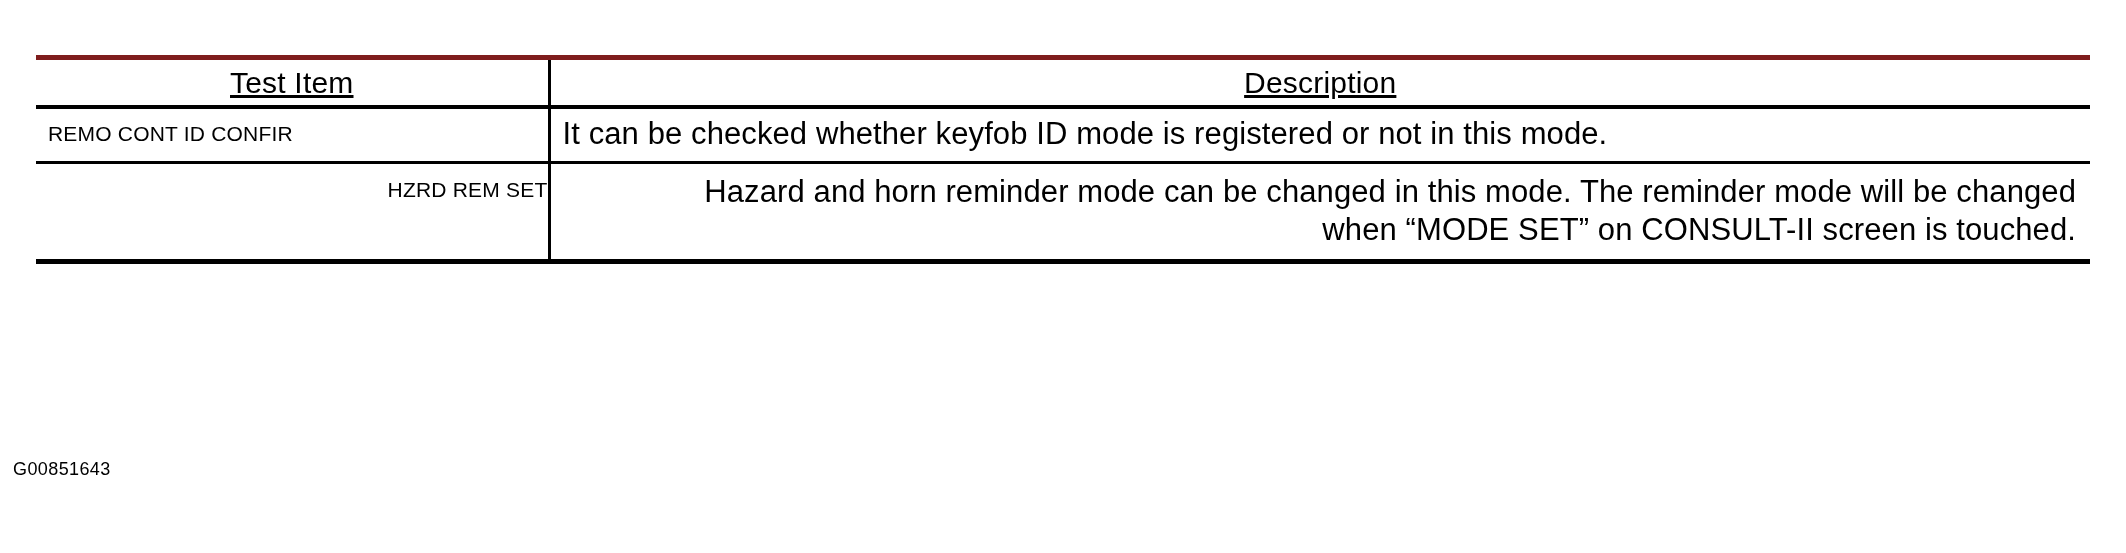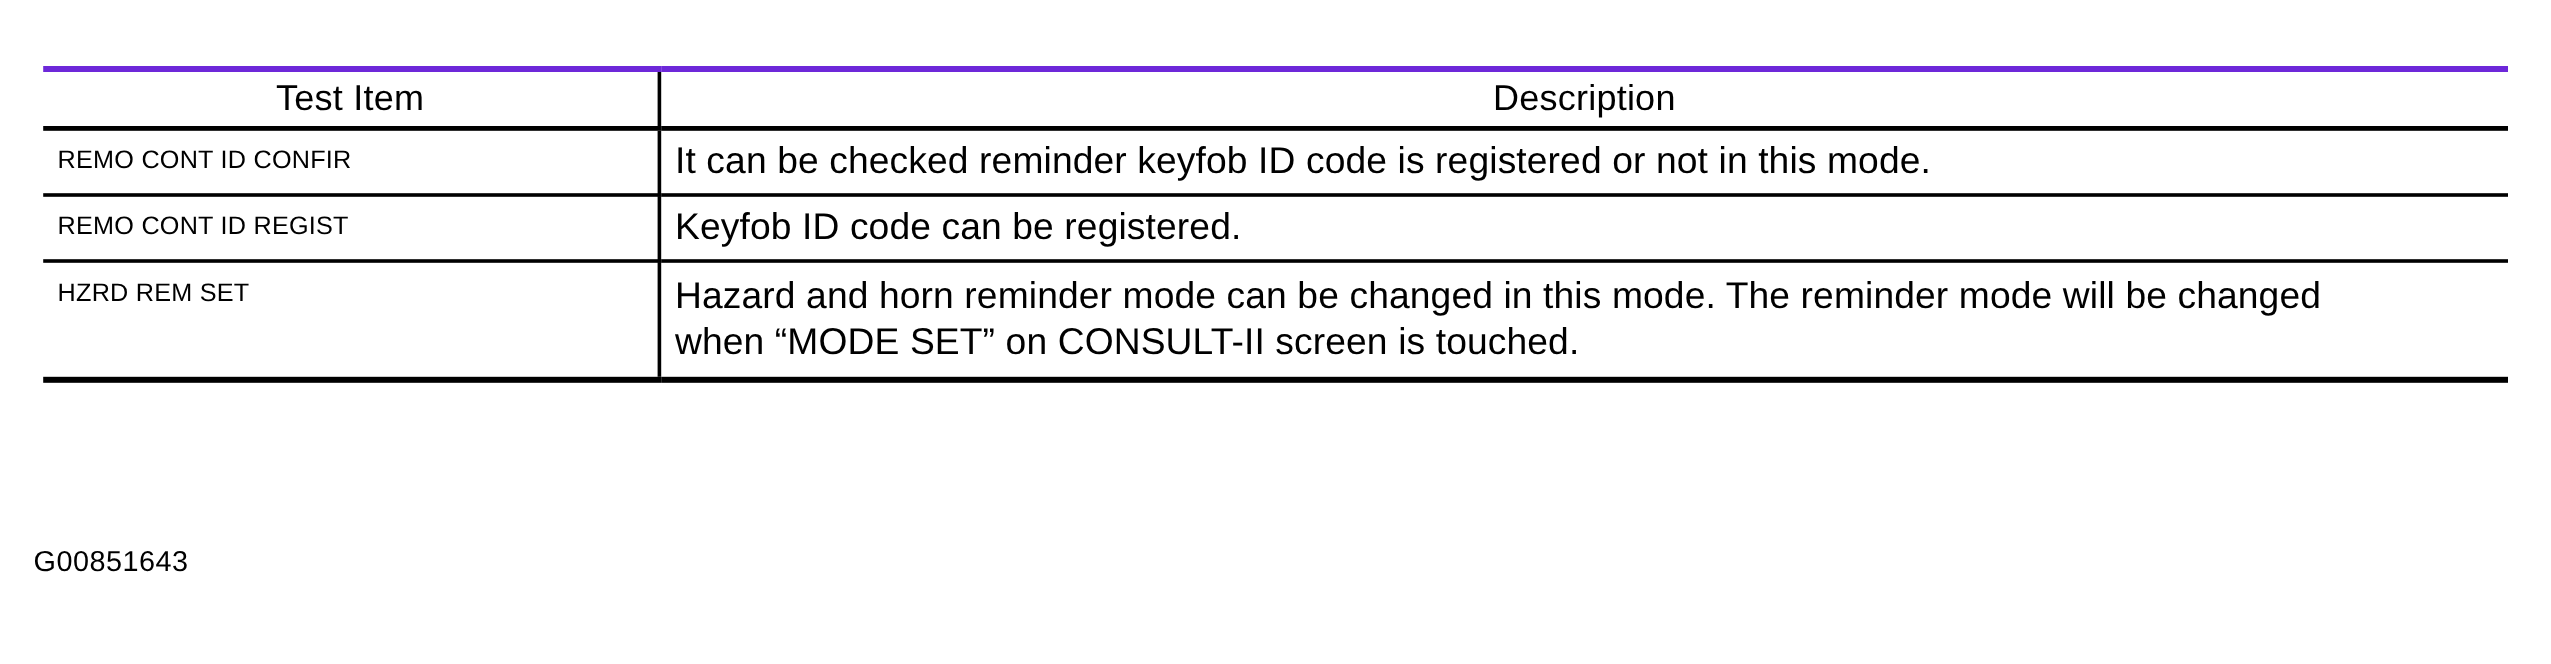--- a/index.html
+++ b/index.html
@@ -36,25 +36,27 @@
     width: 2054px;
     border-collapse: collapse;
     table-layout: fixed;
   }
 
   table.spec-table col.c-item { width: 513px; }
   table.spec-table col.c-desc { width: 1541px; }
 
   
   table.spec-table thead tr.header-row > th {
-    border-top: 5px solid #6d28d9;
+    border-top: 5px solid #7f1d1d;
     border-bottom: 4px solid #000;
+    text-decoration: underline;
   }
   table.spec-table tbody tr:last-child > td {
     border-bottom: 5px solid #000;
+    text-align: right;
   }
   table.spec-table tbody tr > td {
     border-bottom: 3px solid #000;
   }
 
   
   table.spec-table th.col-item,
   table.spec-table td.col-item {
     border-right: 3px solid #000;
   }
@@ -97,23 +99,23 @@
   tr.tall td.col-item,
   tr.tall td.col-desc {
     height: 78px;
     vertical-align: top;
     padding-top: 9px;
   }
 
   
   .figure-id {
     position: absolute;
-    left: 28px;
+    left: 13px;
     top: 455px;
-    font-size: 24px;
+    font-size: 18px;
     line-height: 28px;
     letter-spacing: 0.4px;
     white-space: nowrap;
   }
 </style>
 </head>
 <body>
 
 <div class="page">
 
@@ -127,30 +129,24 @@
         <tr class="header-row">
           <th class="col-item">Test Item</th>
           <th class="col-desc">Description</th>
         </tr>
       </thead>
       <tbody>
 
         <tr>
           <td class="col-item">REMO CONT ID CONFIR</td>
           <td class="col-desc">
-            <span class="desc-line">It can be checked reminder keyfob ID code is registered or not in this mode.</span>
+            <span class="desc-line">It can be checked whether keyfob ID mode is registered or not in this mode.</span>
           </td>
         </tr>
 
-        <tr>
-          <td class="col-item">REMO CONT ID REGIST</td>
-          <td class="col-desc">
-            <span class="desc-line">Keyfob ID code can be registered.</span>
-          </td>
-        </tr>
 
 
         <tr class="tall">
           <td class="col-item">HZRD REM SET</td>
           <td class="col-desc">
             <span class="desc-line">Hazard and horn reminder mode can be changed in this mode. The reminder mode will be changed</span>
             <span class="desc-line">when “MODE SET” on CONSULT-II screen is touched.</span>
           </td>
         </tr>
 

